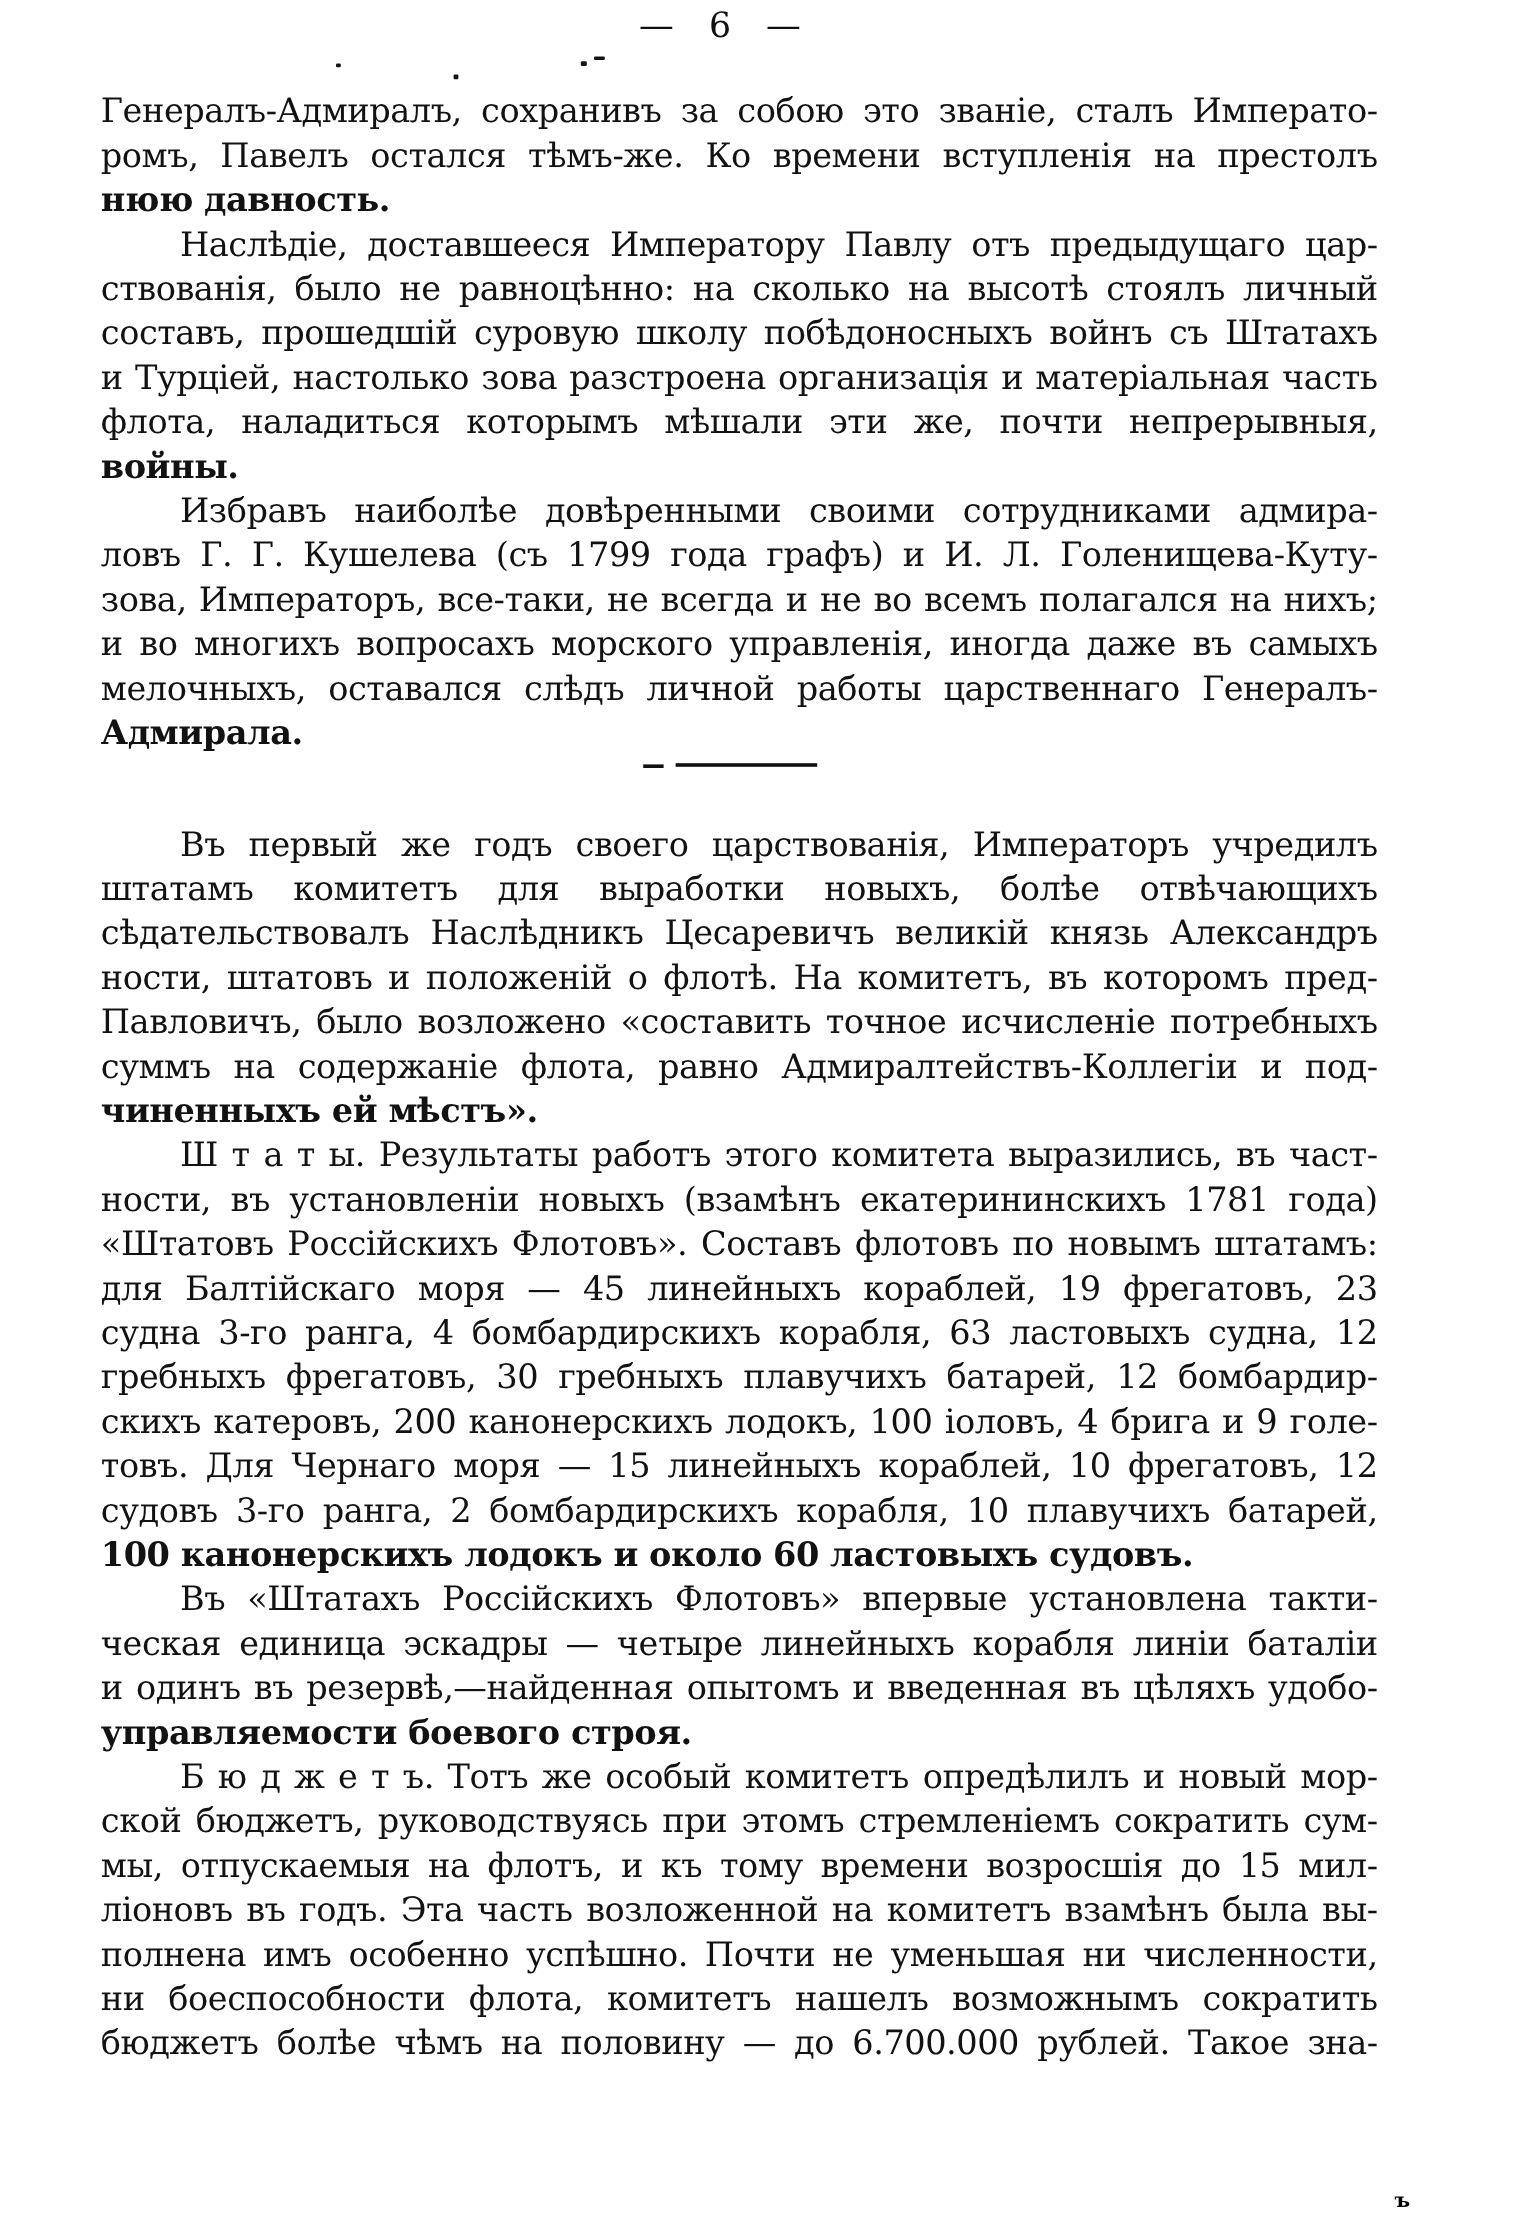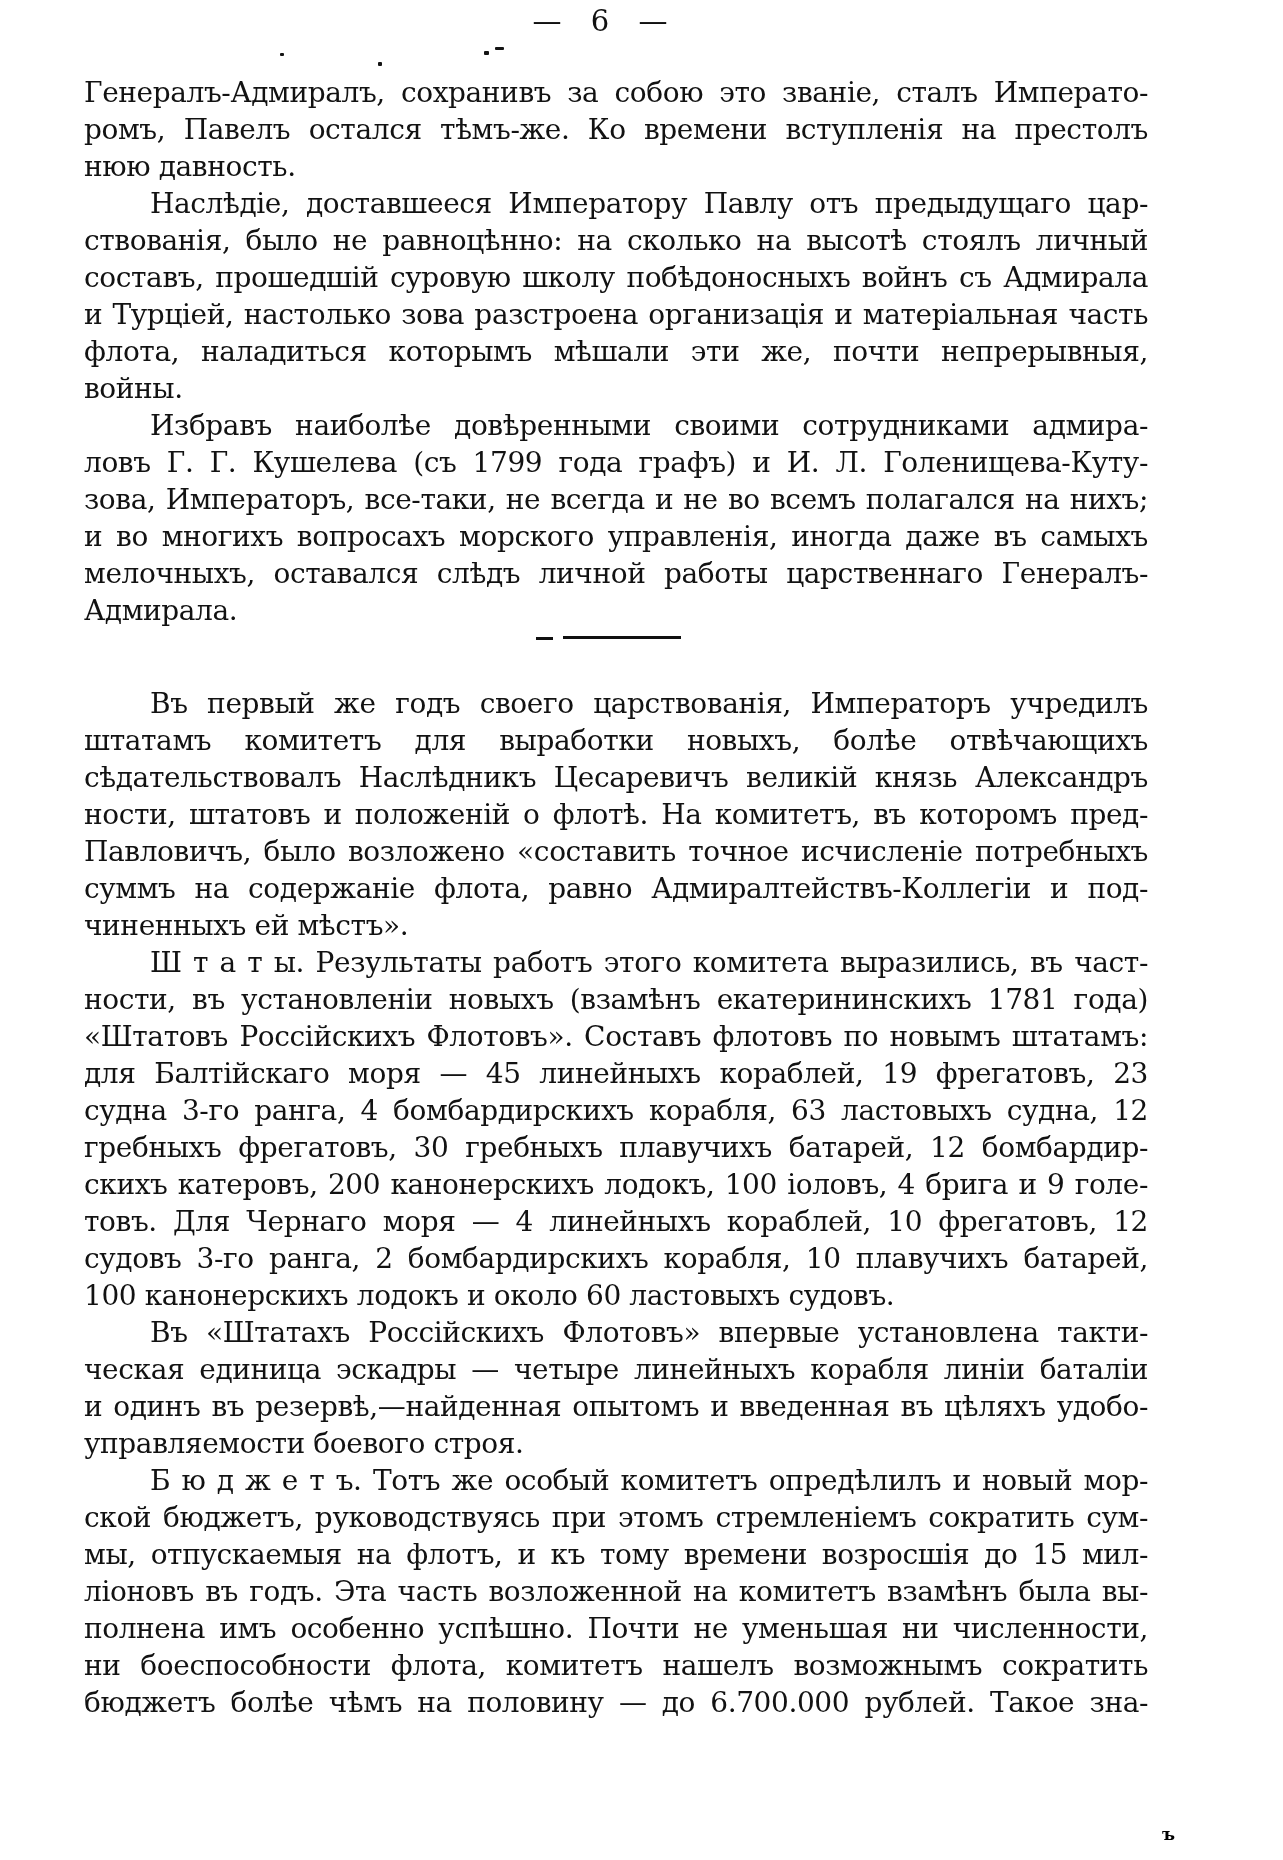--- a/index.html
+++ b/index.html
@@ -37,21 +37,21 @@
     color: #121212;
   }
   .ln {
     text-align: justify;
     text-align-last: justify;
     text-justify: inter-word;
     white-space: normal;
     overflow: hidden;
     height: 37px;
   }
-  .ln.last { text-align-last: left; }
+  .ln.last { text-align-last: left; font-weight: bold; }
   .ln.ind  { text-indent: 66px; }
   .rule-gap {
     position: relative;
     height: 56px;
   }
   .rule-seg {
     position: absolute;
     background: #101010;
   }
   .seg1 { left: 452px; top: 8px; width: 17px; height: 3px; }
@@ -87,21 +87,21 @@
 
     <section>
       <div class="ln">Генералъ-Адмиралъ, сохранивъ за собою это званіе, сталъ Императо-</div>
       <div class="ln">ромъ, Павелъ остался тѣмъ-же. Ко времени вступленія на престолъ</div>
       <div class="ln last">нюю давность.</div>
     </section>
 
     <section>
       <div class="ln ind">Наслѣдіе, доставшееся Императору Павлу отъ предыдущаго цар-</div>
       <div class="ln">ствованія, было не равноцѣнно: на сколько на высотѣ стоялъ личный</div>
-      <div class="ln">составъ, прошедшій суровую школу побѣдоносныхъ войнъ съ Адмирала</div>
+      <div class="ln">составъ, прошедшій суровую школу побѣдоносныхъ войнъ съ Штатахъ</div>
       <div class="ln">и Турціей, настолько зова разстроена организація и матеріальная часть</div>
       <div class="ln">флота, наладиться которымъ мѣшали эти же, почти непрерывныя,</div>
       <div class="ln last">войны.</div>
     </section>
 
     <section>
       <div class="ln ind">Избравъ наиболѣе довѣренными своими сотрудниками адмира-</div>
       <div class="ln">ловъ Г. Г. Кушелева (съ 1799 года графъ) и И. Л. Голенищева-Куту-</div>
       <div class="ln">зова, Императоръ, все-таки, не всегда и не во всемъ полагался на нихъ;</div>
       <div class="ln">и во многихъ вопросахъ морского управленія, иногда даже въ самыхъ</div>
@@ -125,21 +125,21 @@
     </section>
 
     <section>
       <div class="ln ind">Ш т а т ы. Результаты работъ этого комитета выразились, въ част-</div>
       <div class="ln">ности, въ установленіи новыхъ (взамѣнъ екатерининскихъ 1781 года)</div>
       <div class="ln">«Штатовъ Россійскихъ Флотовъ». Составъ флотовъ по новымъ штатамъ:</div>
       <div class="ln">для Балтійскаго моря — 45 линейныхъ кораблей, 19 фрегатовъ, 23</div>
       <div class="ln">судна 3-го ранга, 4 бомбардирскихъ корабля, 63 ластовыхъ судна, 12</div>
       <div class="ln">гребныхъ фрегатовъ, 30 гребныхъ плавучихъ батарей, 12 бомбардир-</div>
       <div class="ln">скихъ катеровъ, 200 канонерскихъ лодокъ, 100 іоловъ, 4 брига и 9 голе-</div>
-      <div class="ln">товъ. Для Чернаго моря — 4 линейныхъ кораблей, 10 фрегатовъ, 12</div>
+      <div class="ln">товъ. Для Чернаго моря — 15 линейныхъ кораблей, 10 фрегатовъ, 12</div>
       <div class="ln">судовъ 3-го ранга, 2 бомбардирскихъ корабля, 10 плавучихъ батарей,</div>
       <div class="ln last">100 канонерскихъ лодокъ и около 60 ластовыхъ судовъ.</div>
     </section>
 
     <section>
       <div class="ln ind">Въ «Штатахъ Россійскихъ Флотовъ» впервые установлена такти-</div>
       <div class="ln">ческая единица эскадры — четыре линейныхъ корабля линіи баталіи</div>
       <div class="ln">и одинъ въ резервѣ,—найденная опытомъ и введенная въ цѣляхъ удобо-</div>
       <div class="ln last">управляемости боевого строя.</div>
     </section>

